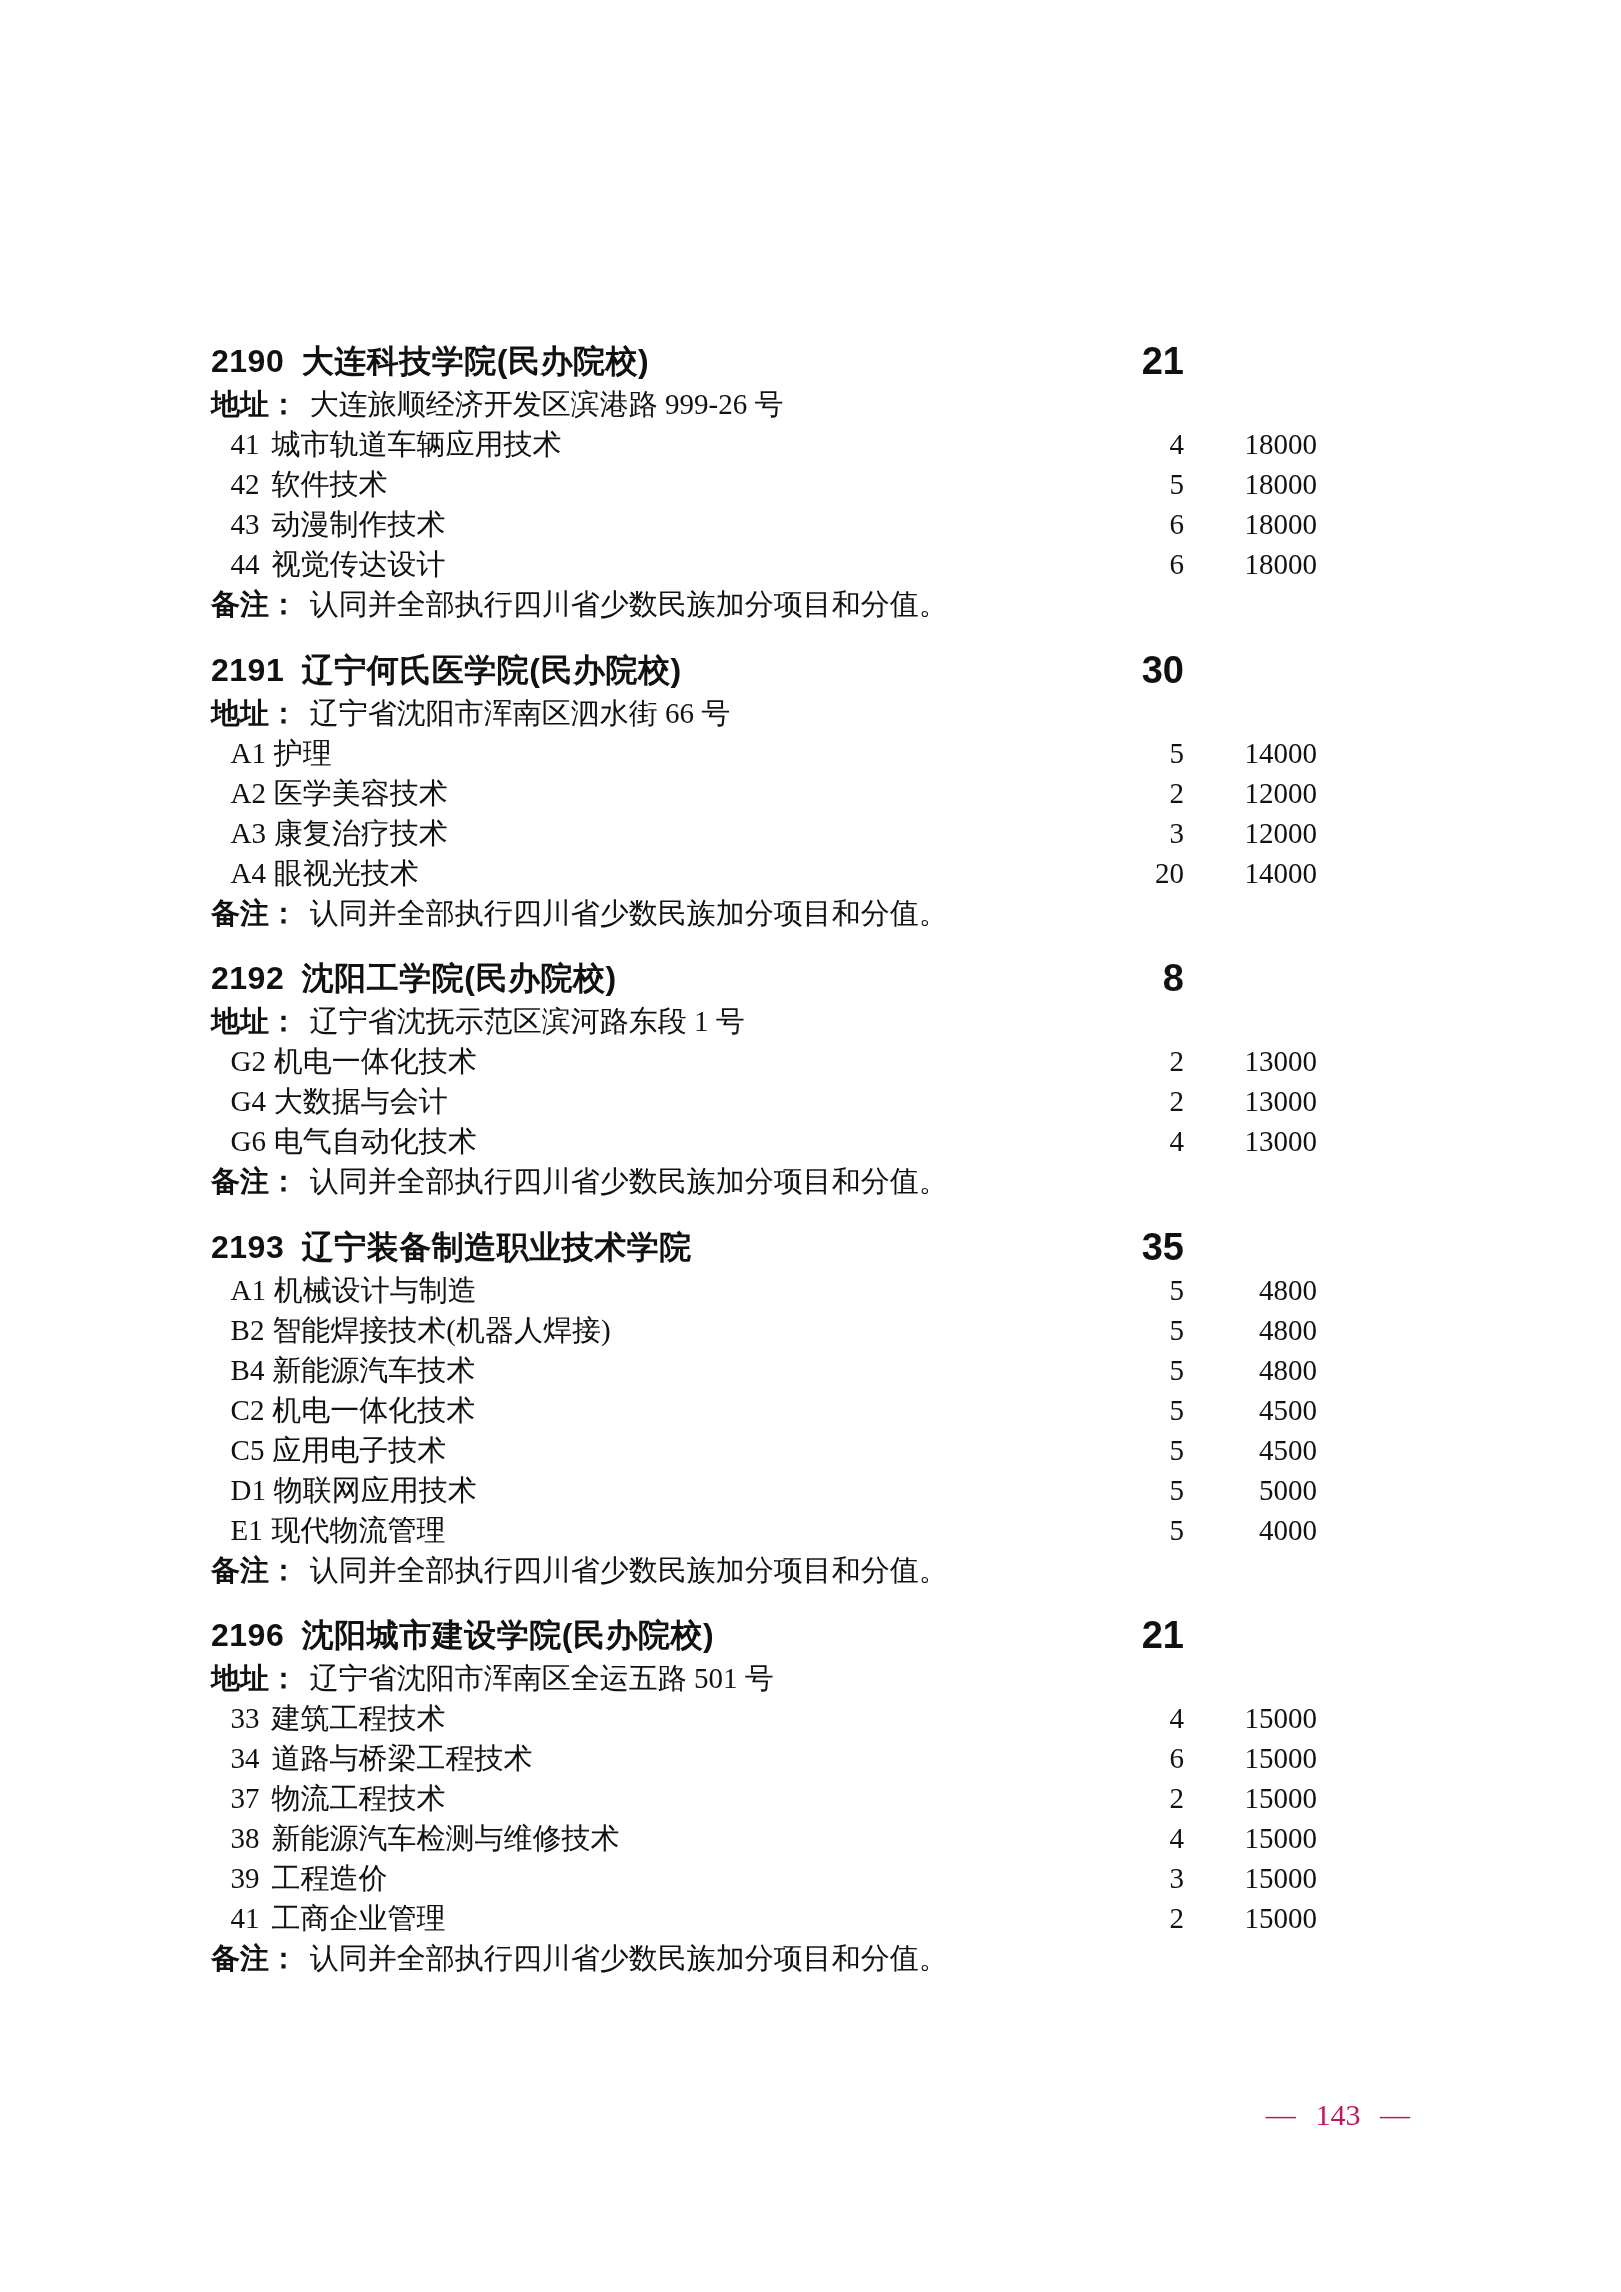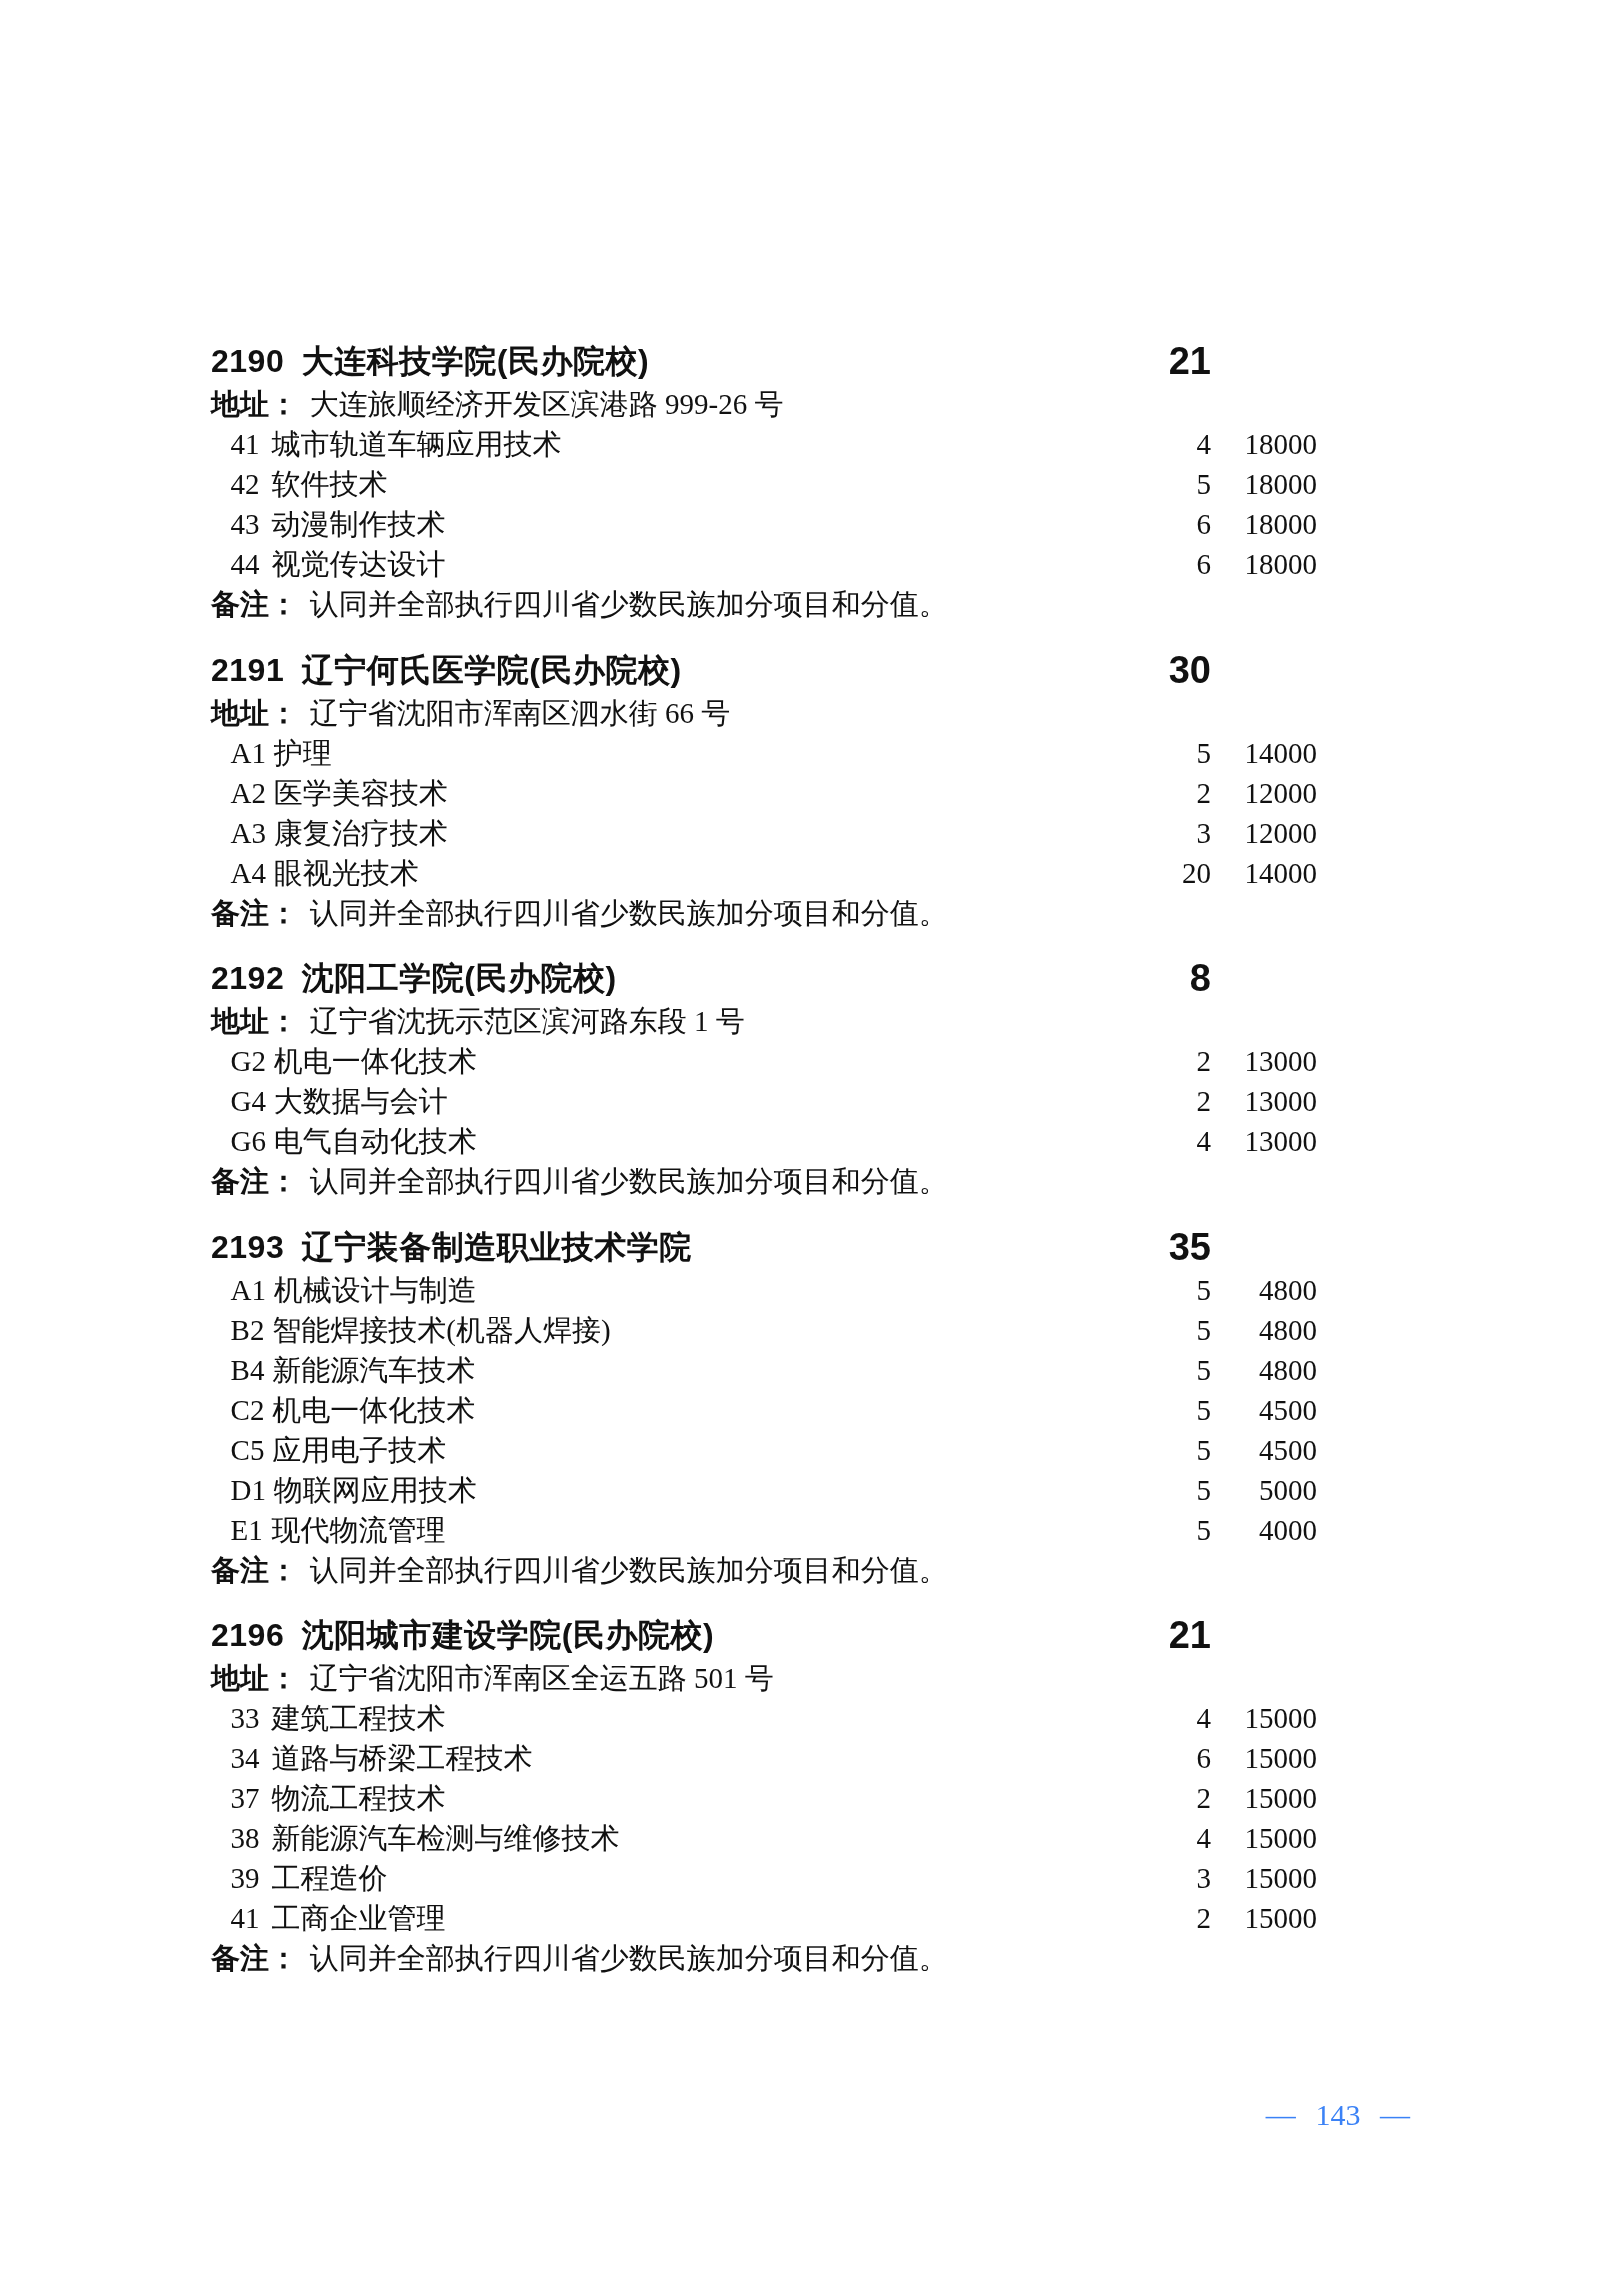--- a/index.html
+++ b/index.html
@@ -15,21 +15,21 @@
     color: #111111;
     overflow: hidden;
   }
   .content {
     position: absolute;
     left: 211px;
     top: 339px;
     width: 1106px;
   }
   .section { margin-bottom: 23.5px; }
-  .row { display: flex; align-items: flex-end; }
+  .row { display: flex; align-items: flex-end; gap: 27px; }
   .main { flex: 1 1 auto; min-width: 0; }
   .col-count { flex: none; width: 88px; text-align: right; }
   .col-fee { flex: none; width: 106px; text-align: right; }
 
   .header-row { line-height: 45px; }
   .school-title {
     font-family: "Liberation Sans", sans-serif;
     font-weight: 700;
     font-size: 32px;
     letter-spacing: 0.5px;
@@ -57,21 +57,21 @@
   .major-code { display: inline-block; min-width: 33px; }
   .major-name { margin-left: 7.8px; }
   .num { font-family: "Liberation Serif", serif; }
 
   .footer {
     position: absolute;
     top: 2098px;
     right: 211px;
     font-family: "Liberation Serif", serif;
     font-size: 30px;
-    color: #3b82f6;
+    color: #be185d;
     white-space: nowrap;
   }
   .footer .page-num { margin: 0 19.6px; }
 </style>
 </head>
 <body>
 
 <div class="page">
   <div class="content">
   <div class="section">

